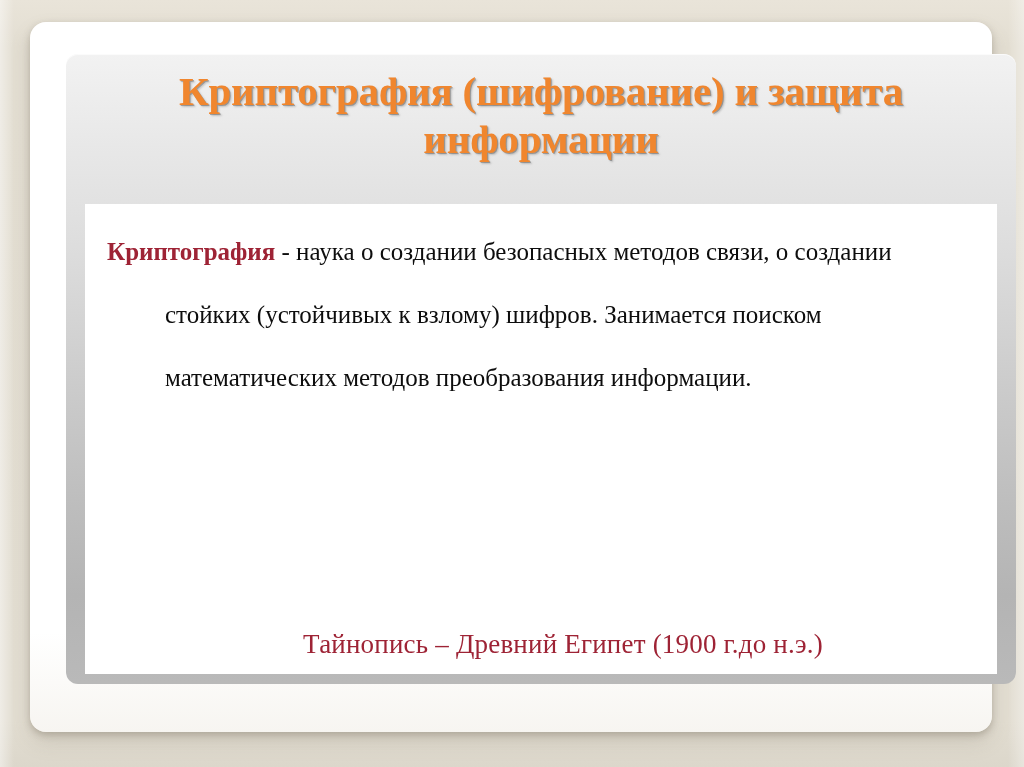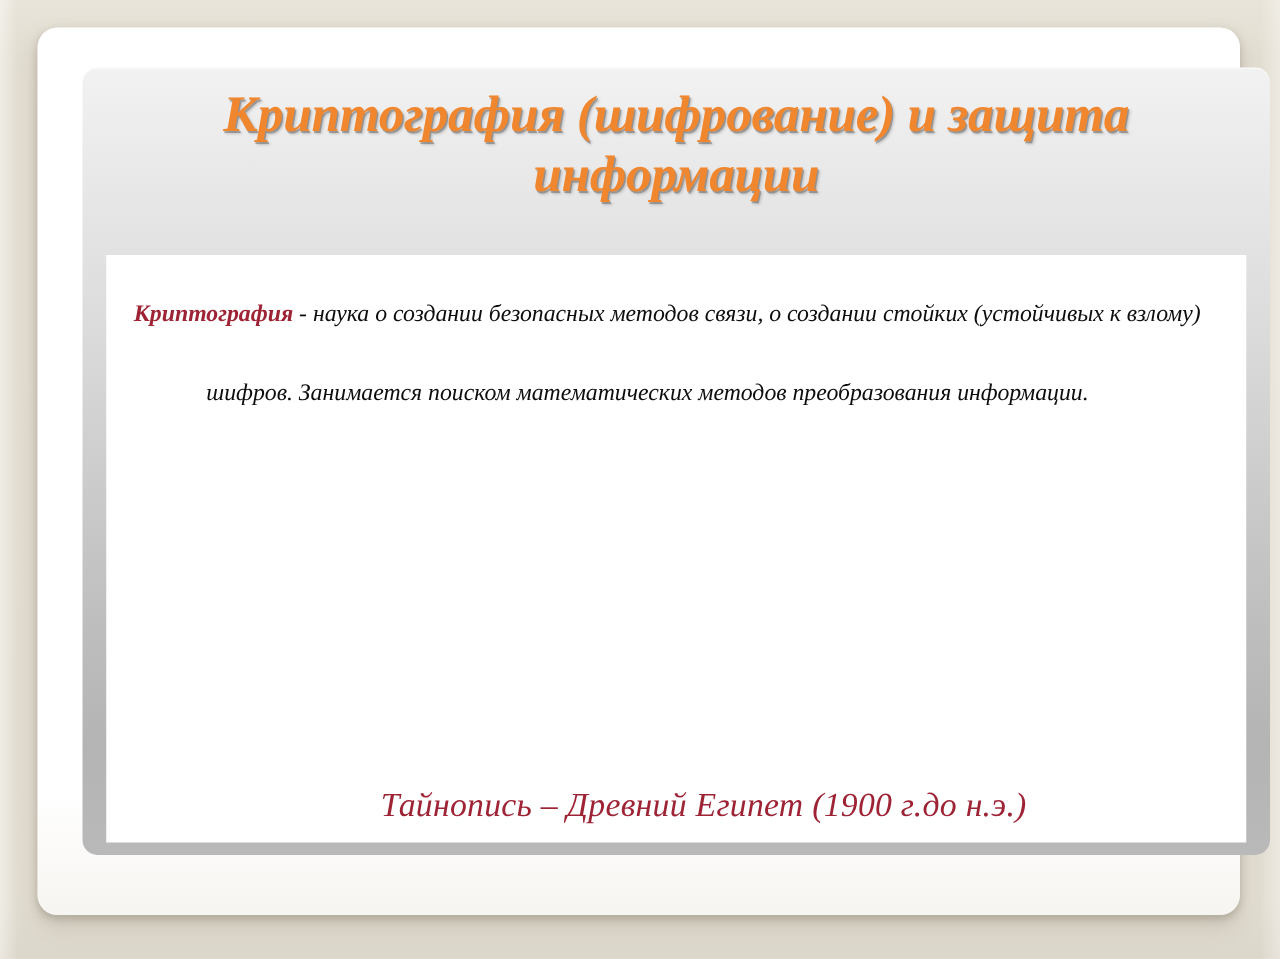--- a/index.html
+++ b/index.html
@@ -16,21 +16,20 @@
     -webkit-font-smoothing: antialiased;
   }
 
   
   #slide-canvas {
     position: relative;
     width: 1024px;
     height: 767px;
     background:
       linear-gradient(180deg, #e9e4d9 0%, #e3ded2 6%, #e2ddd1 94%, #dcd7cb 100%);
-    font-style: italic;
   }
   
   #slide-canvas::before {
     content: "";
     position: absolute;
     inset: 0;
     background:
       linear-gradient(90deg, rgba(255,255,255,0.45) 0px, rgba(255,255,255,0.0) 14px),
       linear-gradient(270deg, rgba(255,255,255,0.35) 0px, rgba(255,255,255,0.0) 16px);
     pointer-events: none;
@@ -103,21 +102,21 @@
     height: 470px;
     background: #ffffff;
     box-sizing: border-box;
     padding: 16px 22px 10px 22px;
     overflow: hidden;
   }
 
   #definition-text {
     margin: 0;
     font-family: "Liberation Serif", "DejaVu Serif", serif;
-    font-size: 19px;
+    font-size: 25px;
     line-height: 63px;
     color: #0d0d0d;
     text-align: left;
     text-indent: 0;
     padding-left: 0;
   }
   
   #definition-text {
     padding-left: 58px;
     text-indent: -58px;

